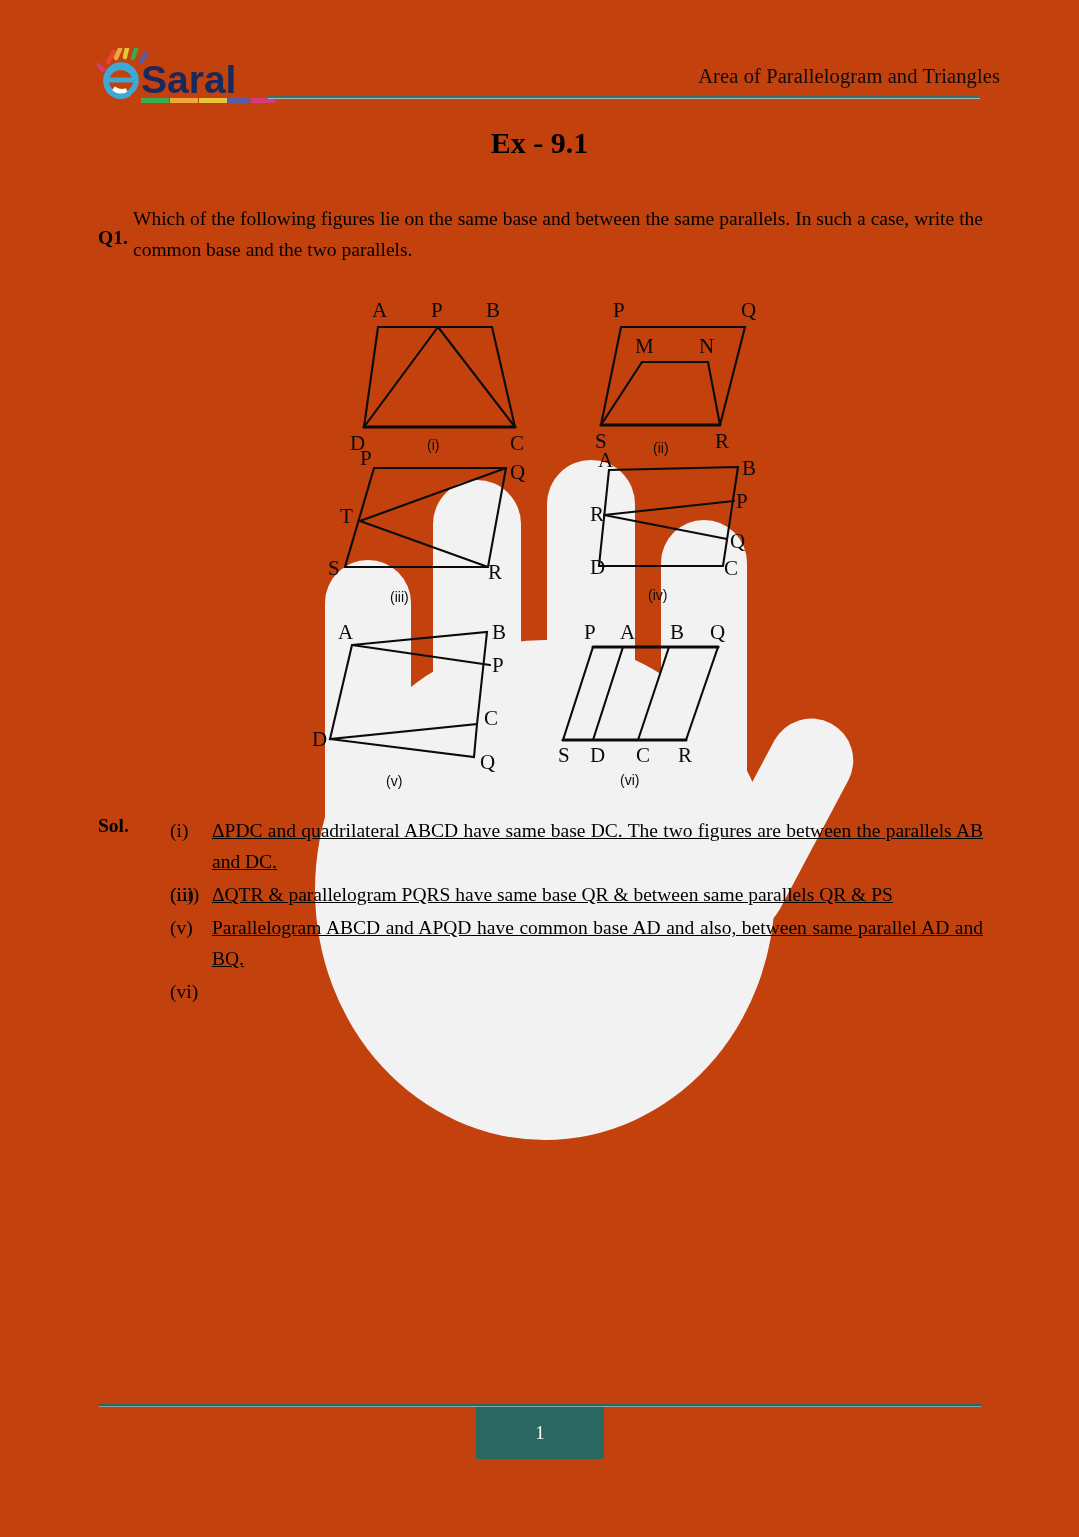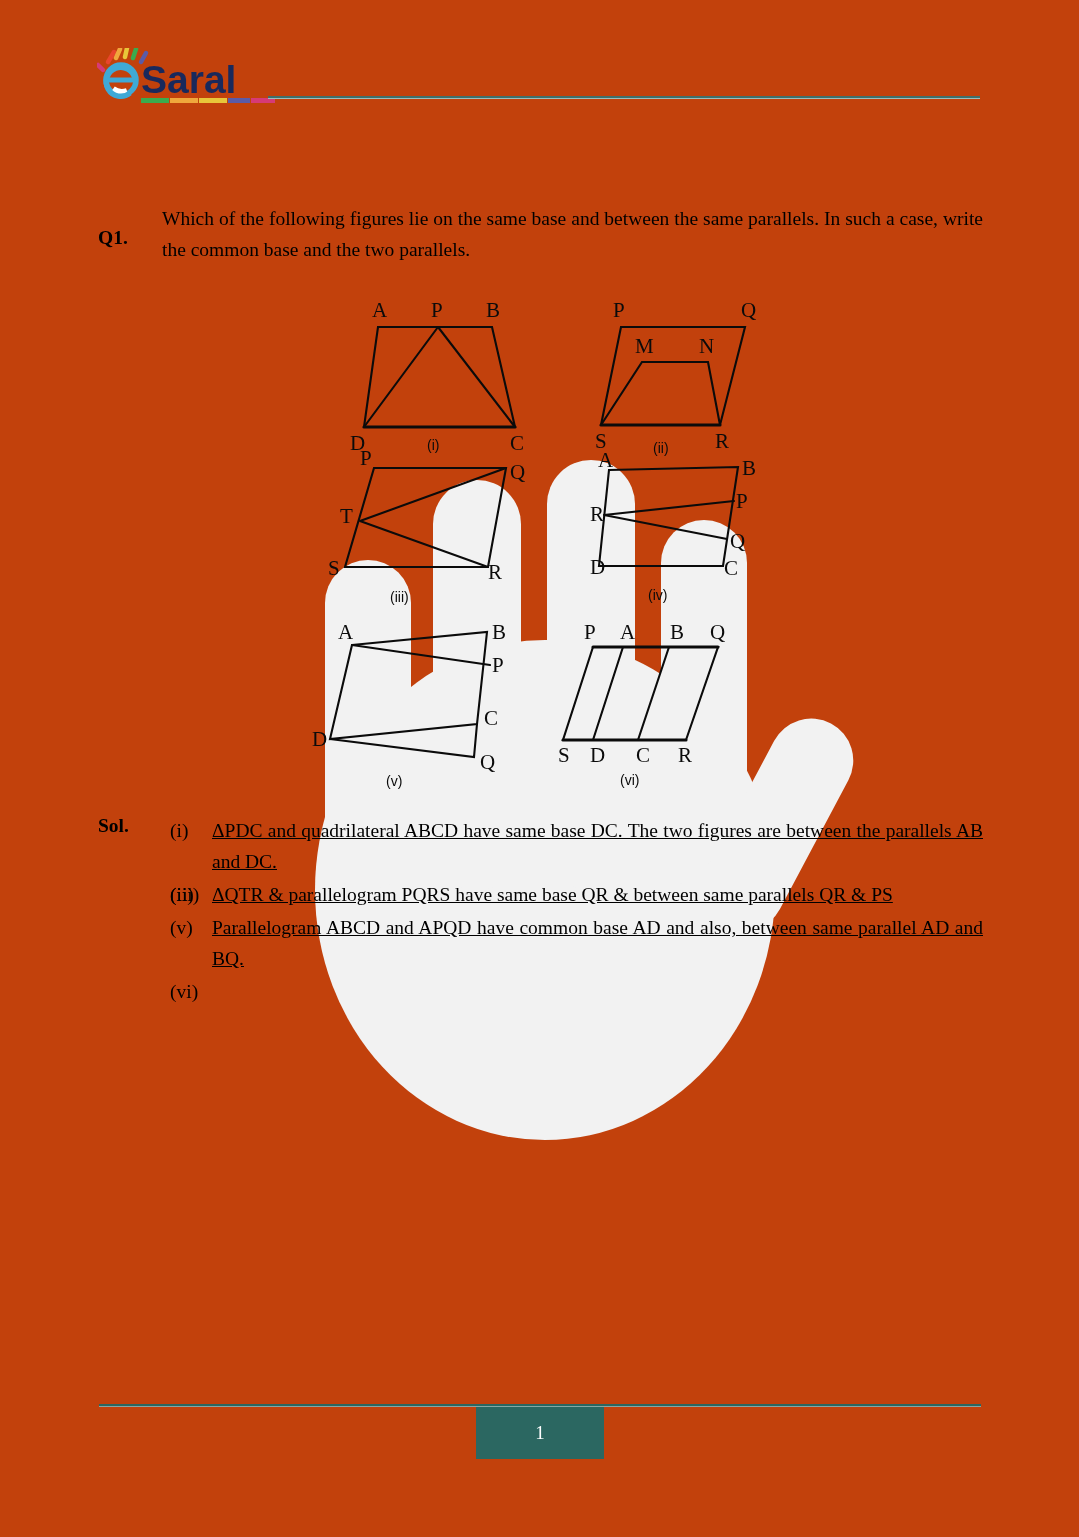--- a/index.html
+++ b/index.html
@@ -92,21 +92,21 @@
     z-index: 2;
   }
   .q-label {
     position: absolute;
     left: 0; top: 0;
     font-weight: bold;
     font-size: 19.5px;
     margin-top: 24px;
   }
   .q-text {
-    margin-left: 64px;
+    margin-left: 35px;
     font-size: 19.5px;
     line-height: 31px;
     text-align: justify;
     color: #000;
   }
 
   
   .figures {
     position: absolute;
     left: 0; top: 275px;
@@ -246,23 +246,25 @@
         <g>
           <rect x="44" y="50" width="28" height="5" fill="#3aab4e"></rect>
           <rect x="73" y="50" width="28" height="5" fill="#f0a73c"></rect>
           <rect x="102" y="50" width="28" height="5" fill="#e8c63a"></rect>
           <rect x="131" y="50" width="22" height="5" fill="#5b5ba8"></rect>
           <rect x="154" y="50" width="24" height="5" fill="#d63a77"></rect>
         </g>
       </svg>
     </div>
 
+    <div class="header-title">Area of Parallelogram and Triangles</div>
     <div class="header-rule"></div>
   </div>
 
+  <div class="ex-title">Ex - 9.1</div>
 
   <div class="q-block">
     <span class="q-label">Q1.</span>
     <div class="q-text">Which of the following figures lie on the same base and between the same parallels. In such  a case, write the common base and the two parallels.</div>
   </div>
 
   <div class="figures">
 
     <div class="fig" style="left:340px; top:10px;">
       <svg width="210" height="170" viewBox="0 0 210 170" xmlns="http://www.w3.org/2000/svg">

